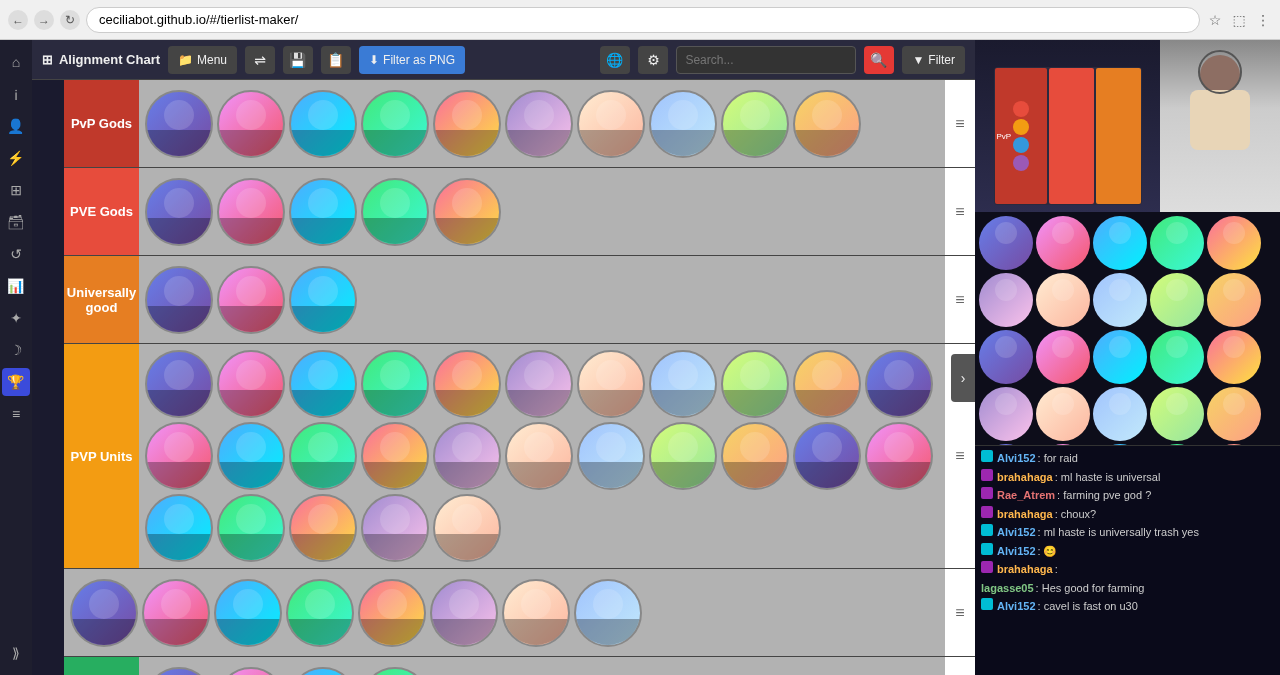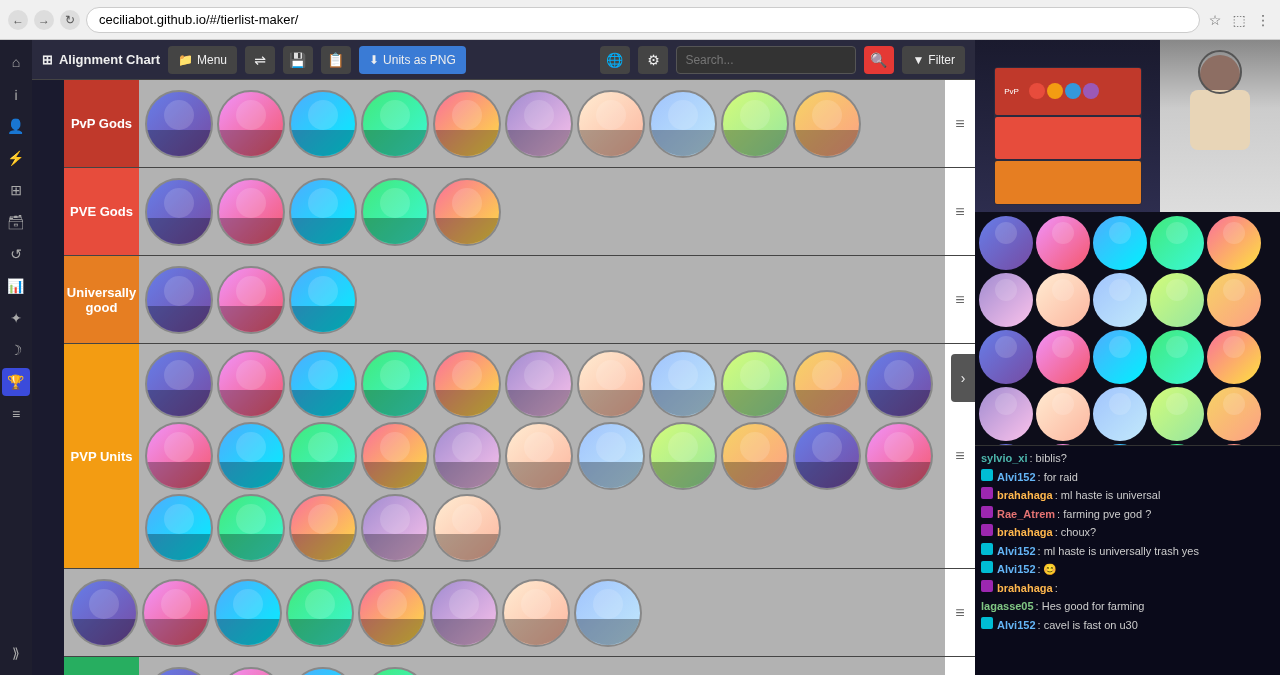--- a/index.html
+++ b/index.html
@@ -383,21 +383,21 @@
       </div>
       <button class="toolbar-btn">
         <span>📁</span>
         <span>Menu</span>
       </button>
       <button class="toolbar-icon-btn">⇌</button>
       <button class="toolbar-icon-btn">💾</button>
       <button class="toolbar-icon-btn">📋</button>
       <button class="toolbar-btn export">
         <span>⬇</span>
-        <span>Units as PNG</span>
+        <span>Filter as PNG</span>
       </button>
       <div class="toolbar-spacer"></div>
       <button class="toolbar-icon-btn">🌐</button>
       <button class="toolbar-icon-btn">⚙</button>
       <input class="search-bar" type="text" placeholder="Search..." style="">
       <button class="search-btn">🔍</button>
       <button class="filter-btn">
         <span>▼</span>
         <span>Filter</span>
       </button>
@@ -611,21 +611,21 @@
     </div>
   </div>
 
   <div class="right-panel">
 
     <div class="stream-video">
       <div class="stream-video-content">
         <div class="stream-left">
 
           <div style="width:100%;height:100%;background:linear-gradient(180deg,#1a1a2e 0%,#2d2d4e 100%);display:flex;align-items:center;justify-content:center;">
-            <div style="width:80%;height:80%;background:#2a2a3e;border-radius:4px;overflow:hidden;display:flex;flex-direction:column;margin-top:20px;">
+            <div style="width:80%;height:80%;background:#2a2a3e;border-radius:4px;overflow:hidden;display:flex;flex-direction:row;margin-top:20px;">
               <div style="flex:1;background:#c0392b;margin:1px;border-radius:2px;display:flex;align-items:center;padding:2px;gap:2px;">
                 <div style="color:#fff;font-size:8px;width:30px;text-align:center;">PvP</div>
                 <div style="display:flex;gap:2px;flex-wrap:wrap;">
                   <div style="width:16px;height:16px;border-radius:50%;background:#e74c3c;"></div>
                   <div style="width:16px;height:16px;border-radius:50%;background:#f39c12;"></div>
                   <div style="width:16px;height:16px;border-radius:50%;background:#3498db;"></div>
                   <div style="width:16px;height:16px;border-radius:50%;background:#9b59b6;"></div>
                 </div>
               </div>
               <div style="flex:1;background:#e74c3c;margin:1px;border-radius:2px;"></div>
@@ -708,24 +708,20 @@
         </div>
         <div class="fake-av-sm" style="background: linear-gradient(135deg, rgb(102, 126, 234) 0%, rgb(118, 75, 162) 100%);"></div>
         <div class="fake-av-sm" style="background: linear-gradient(135deg, rgb(240, 147, 251) 0%, rgb(245, 87, 108) 100%);"></div>
         <div class="fake-av-sm" style="background: linear-gradient(135deg, rgb(79, 172, 254) 0%, rgb(0, 242, 254) 100%);"></div>
         <div class="fake-av-sm" style="background: linear-gradient(135deg, rgb(67, 233, 123) 0%, rgb(56, 249, 215) 100%);"></div>
         <div class="fake-av-sm" style="background: linear-gradient(135deg, rgb(250, 112, 154) 0%, rgb(254, 225, 64) 100%);"></div>
       </div>
 
     <div class="chat-panel" id="chat-panel">
 
-    <div class="chat-message">
-          <span class="chat-user teal">sylvio_xi</span>
-          <span>: biblis?</span>
-        </div>
         <div class="chat-message">
           <span class="chat-badge mod"></span>
           <span class="chat-user blue">Alvi152</span>
           <span>: for raid</span>
         </div>
         <div class="chat-message">
           <span class="chat-badge sub"></span>
           <span class="chat-user orange">brahahaga</span>
           <span>: ml haste is universal</span>
         </div>

